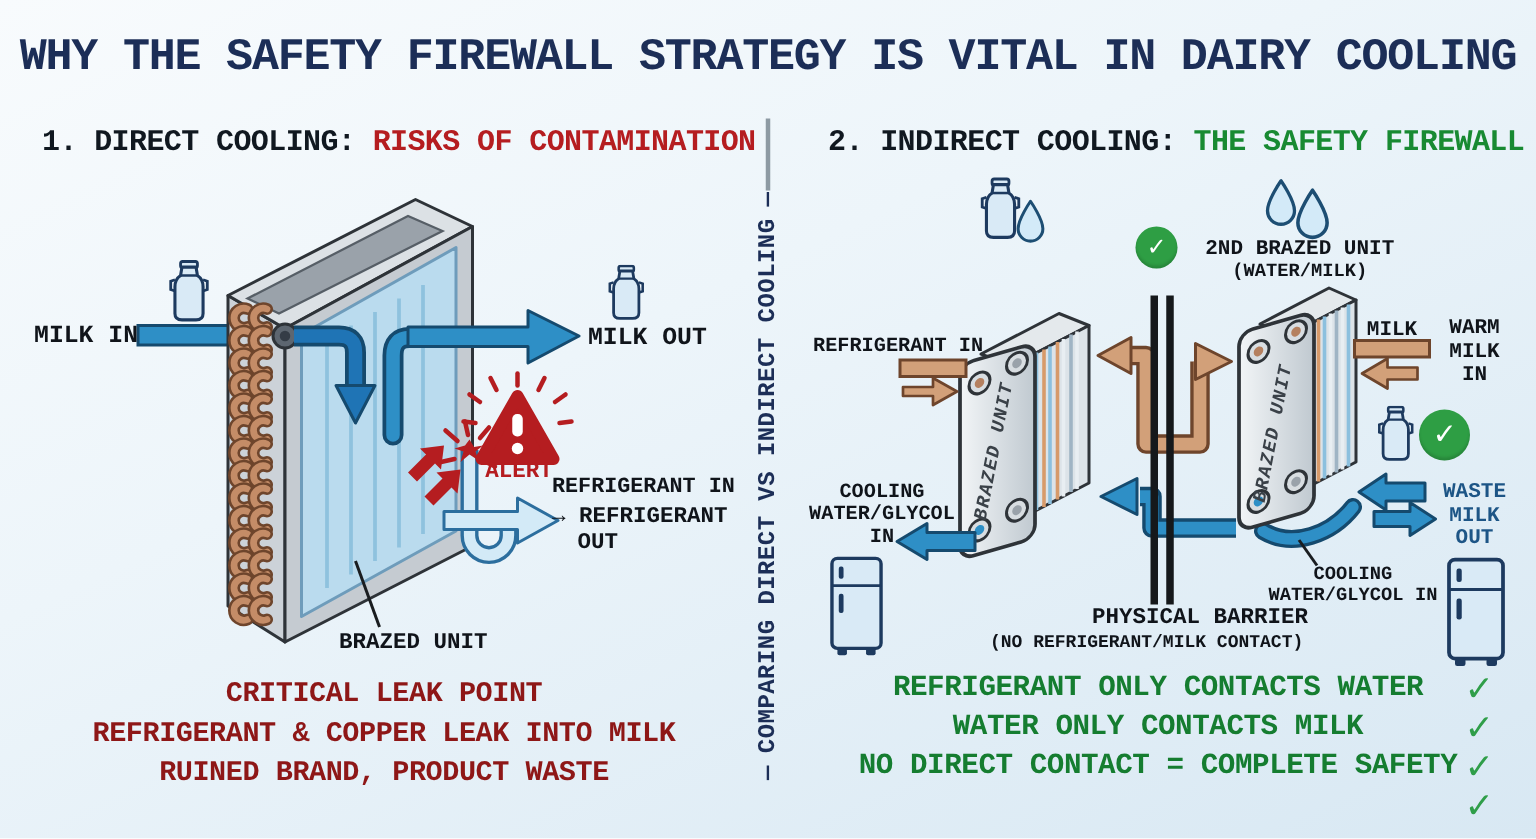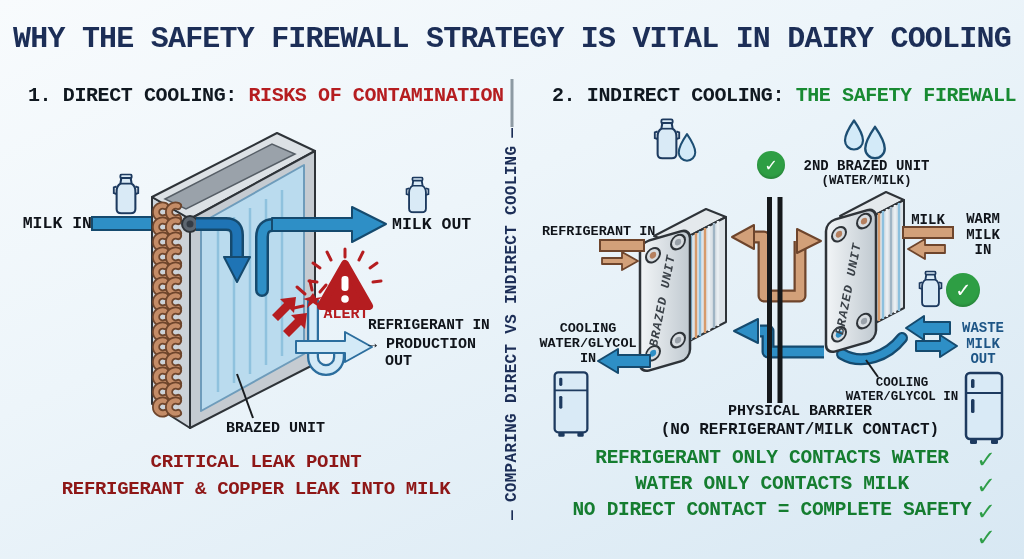--- a/index.html
+++ b/index.html
@@ -42,21 +42,21 @@
   .cool-left{left:536px;top:321px;width:104px;text-align:center;font-size:13.5px;line-height:15px;}
   .plate-rot{width:100px;height:16px;text-align:center;font-size:12.5px;font-style:italic;font-weight:bold;
     color:#3a4148;letter-spacing:1px;transform:rotate(-79deg);transform-origin:center;}
   .plate1{left:614px;top:293px;}
   .plate2{left:800px;top:281px;}
   .milk-lbl{left:903px;top:212px;width:50px;text-align:center;font-size:14px;}
   .warm-lbl{left:956px;top:212px;width:54px;text-align:center;font-size:14px;line-height:15.5px;}
   .cold-lbl{left:956px;top:321px;width:54px;text-align:center;font-size:14px;line-height:15.5px;color:#1d5586;}
   .cool-right{left:828px;top:376px;width:148px;text-align:center;font-size:12.5px;line-height:14px;}
   .barrier-lbl{left:700px;top:403px;width:200px;text-align:center;font-size:15px;}
-  .barrier-sub{left:660px;top:421px;width:280px;text-align:center;font-size:16px;}
+  .barrier-sub{left:660px;top:421px;width:280px;text-align:left;font-size:12px;}
   .benefit{left:562px;width:420px;text-align:center;font-size:19.5px;font-weight:bold;color:#157d30;letter-spacing:-0.3px;white-space:nowrap;}
   .benefit-check{left:966px;width:40px;text-align:center;font-size:27px;font-weight:900;color:#2f9e49;}
   .check-circle{border-radius:50%;background:#2e9e44;color:#fff;display:flex;align-items:center;justify-content:center;font-weight:900;box-shadow:inset 0 -2px 2px rgba(0,0,0,0.15);}
   .cc1{left:757px;top:151px;width:28px;height:28px;font-size:18px;}
   .cc2{left:946px;top:273px;width:34px;height:34px;font-size:22px;}
   svg{display:block;}
   .diagram-layer{left:0;top:0;}
 </style>
 </head>
 <body>
@@ -277,27 +277,28 @@
       <use href="#milkcan"></use>
     </svg>
   <div class="abs lbl milk-in-lbl">MILK IN</div>
   <svg class="abs" style="left:404px;top:176px;" width="27" height="38" viewBox="0 0 32 44">
       <use href="#milkcan"></use>
     </svg>
   <div class="abs lbl milk-out-lbl">MILK OUT</div>
   <div class="abs lbl alert-lbl">ALERT</div>
   <div class="abs lbl refin-lbl">REFRIGERANT IN</div>
   <div class="abs lbl refout-lbl">
-    <div><span>→</span> <span>PRODUCTION</span></div>
+    <div><span>→</span> <span>REFRIGERANT</span></div>
     <div class="l2">OUT</div>
   </div>
   <div class="abs lbl brazed-lbl">BRAZED UNIT</div>
   <div class="abs warnings">
     <div>CRITICAL LEAK POINT</div>
     <div>REFRIGERANT &amp; COPPER LEAK INTO MILK</div>
+    <div>RUINED BRAND, PRODUCT WASTE</div>
   </div>
 
   <svg class="abs" style="left:652px;top:118px;" width="48" height="46" viewBox="0 0 48 46">
     <use href="#milkcan" x="0" y="0" width="30" height="42"></use>
       <use href="#droplet" x="24" y="14" width="22" height="30"></use>
   </svg>
   <div class="abs check-circle cc1">
       <span>✓</span>
     </div>
   <svg class="abs" style="left:842px;top:116px;" width="48" height="46" viewBox="0 0 48 46">

